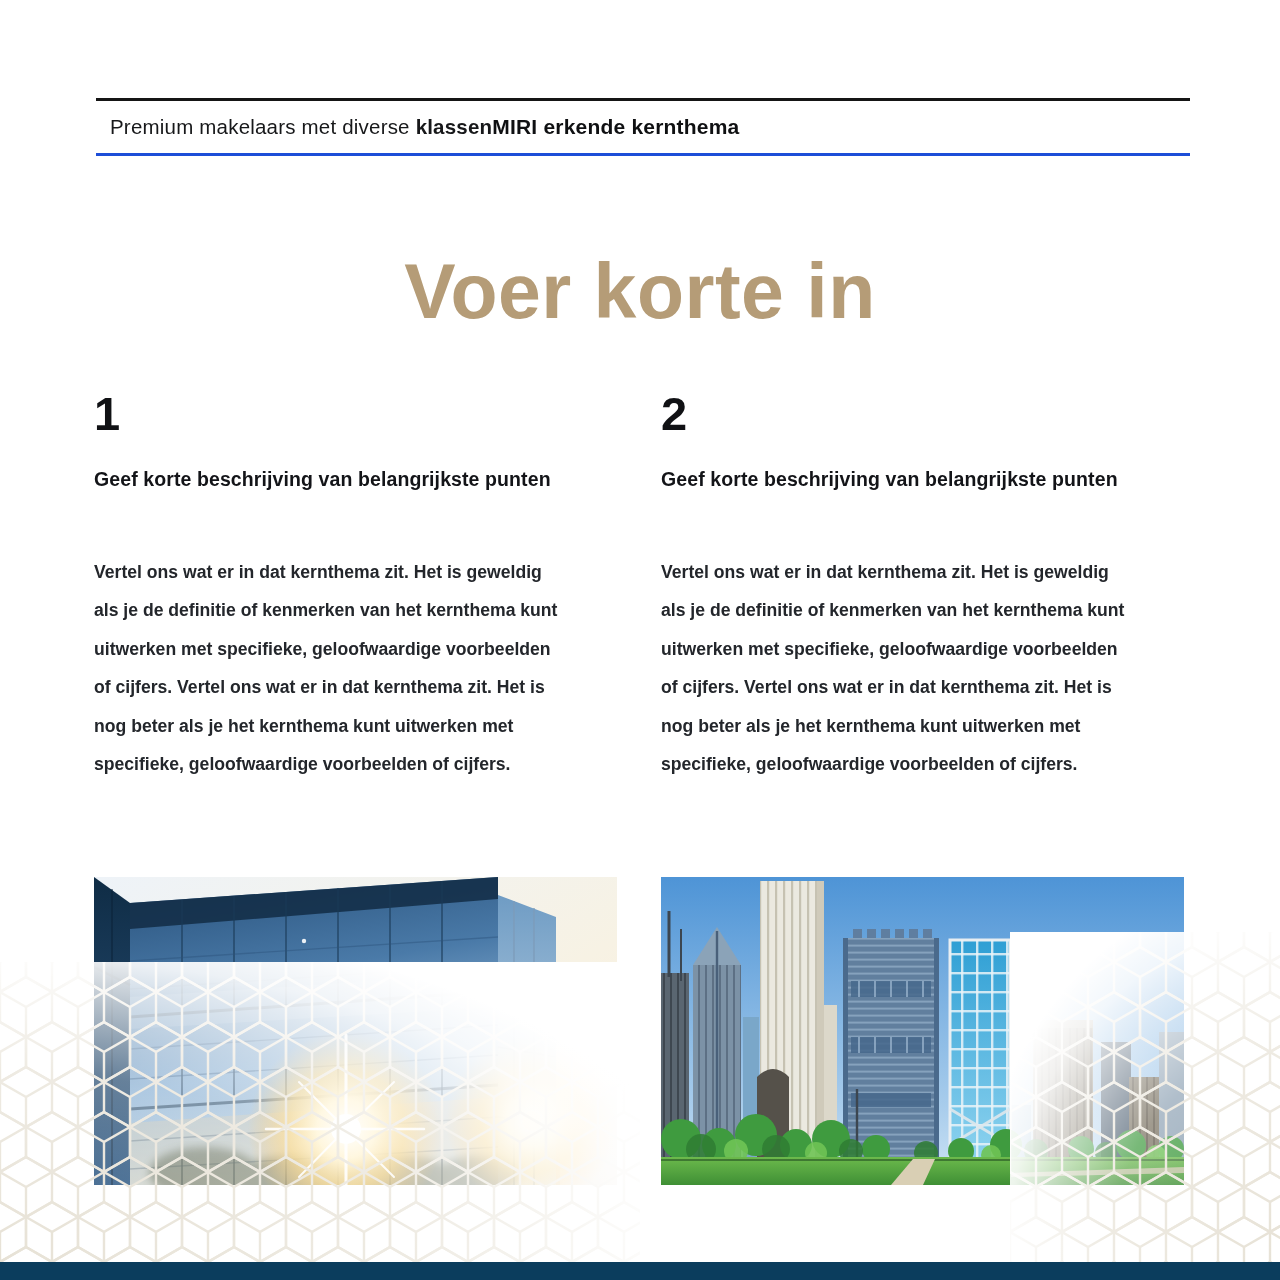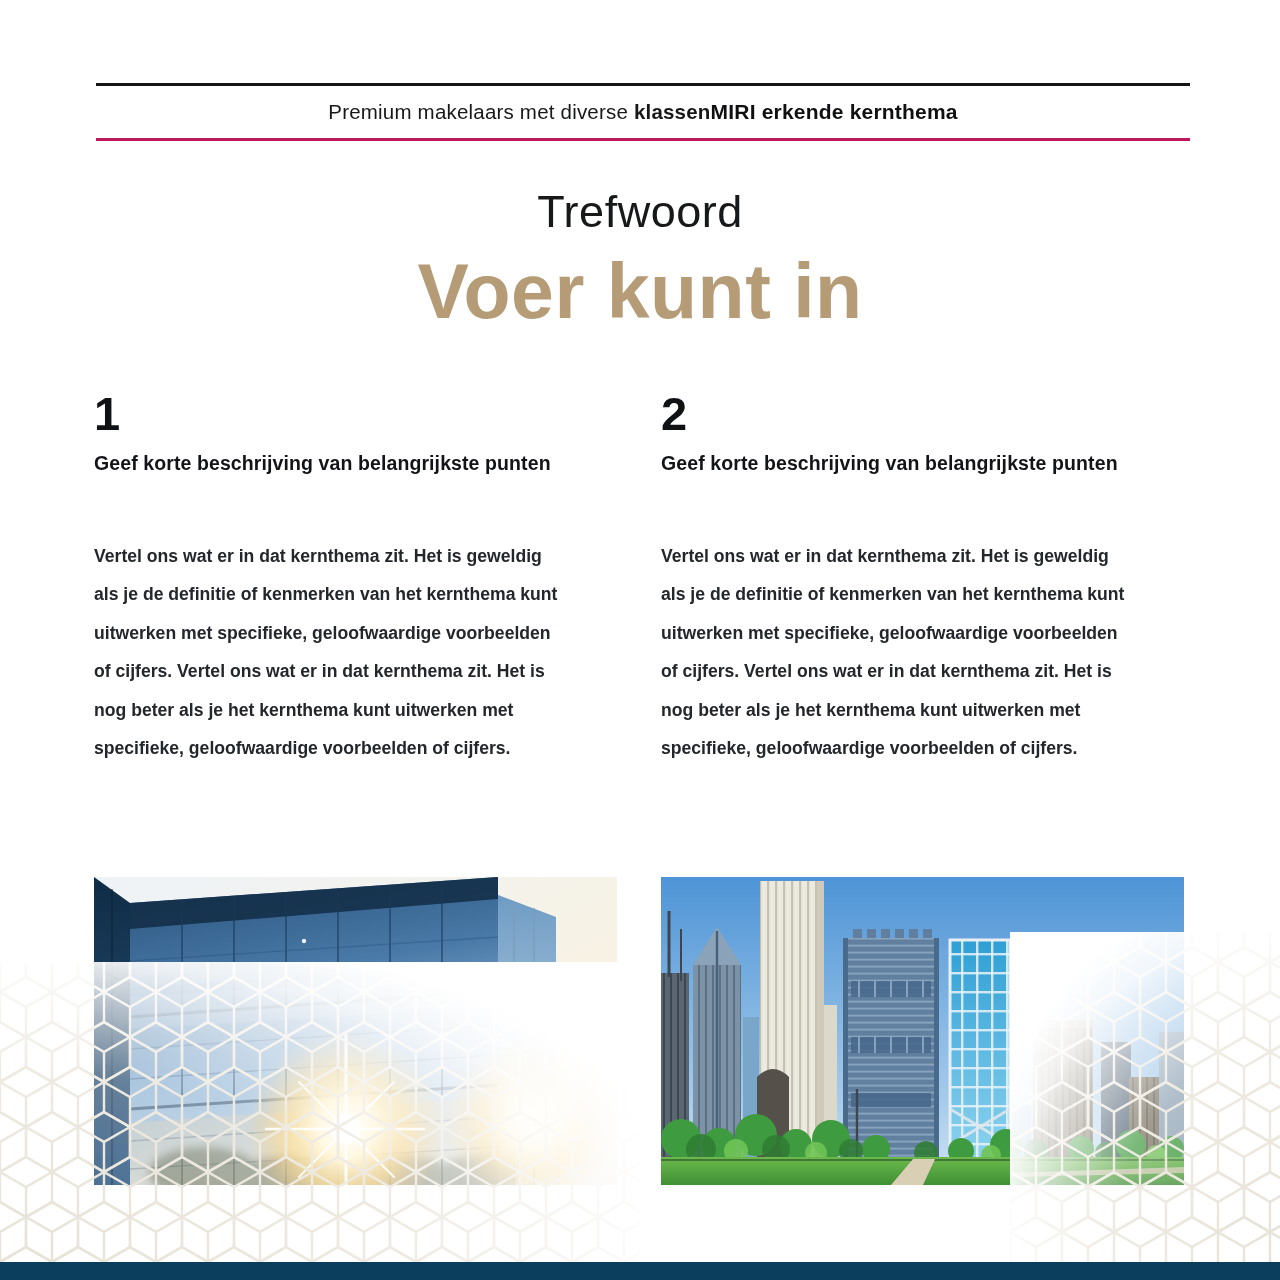--- a/index.html
+++ b/index.html
@@ -2,43 +2,43 @@
 <html><head>
 <meta charset="utf-8">
 <style>
   html,body{margin:0;padding:0;}
   .canvas{
     position:relative;width:1280px;height:1280px;background:#ffffff;
     overflow:hidden;font-family:"Liberation Sans",sans-serif;color:#141519;
   }
   
   .header{
-    position:absolute;left:96px;top:83px;width:1094px;height:58px;
-    border-top:3px solid #151515;border-bottom:3px solid #be185d;
-    display:flex;align-items:center;justify-content:center;
+    position:absolute;left:96px;top:98px;width:1094px;height:58px;
+    border-top:3px solid #151515;border-bottom:3px solid #1d4ed8;
+    display:flex;align-items:center;justify-content:flex-start;
     padding:0 14px;box-sizing:border-box;
   }
   .header-left{font-size:20.5px;font-weight:400;color:#17181a;letter-spacing:.2px;}
   .header-left b{font-weight:700;}
   .header-right{font-size:21px;font-weight:700;color:#0f1012;letter-spacing:.2px;}
   
   .eyebrow{
     position:absolute;top:186px;left:0;width:100%;text-align:center;
     font-size:45px;font-weight:400;color:#17181a;letter-spacing:.5px;
   }
   .main-title{
     position:absolute;top:247px;left:0;width:100%;text-align:center;
     font-size:77px;font-weight:700;color:#b59c77;letter-spacing:.5px;
   }
   
   .col{position:absolute;top:390px;width:523px;}
   .col-1{left:94px;}
   .col-2{left:661px;}
   .col-number{font-size:47px;font-weight:700;line-height:1;color:#101114;}
-  .col-subtitle{margin-top:15px;font-size:19.5px;font-weight:700;color:#131418;letter-spacing:.1px;}
+  .col-subtitle{margin-top:31px;font-size:19.5px;font-weight:700;color:#131418;letter-spacing:.1px;}
   .col-body{margin-top:62px;font-size:17.6px;font-weight:700;color:#23262b;}
   .body-line{line-height:38.4px;white-space:nowrap;}
   
   .photo{position:absolute;top:877px;width:523px;height:308px;overflow:hidden;}
   .photo-1{left:94px;}
   .photo-2{left:661px;}
   .photo svg{display:block;}
   
   .footer-bar{position:absolute;left:0;top:1262px;width:1280px;height:18px;background:#0b3d5d;}
   
@@ -50,22 +50,21 @@
 
 <div class="canvas">
 
   <div class="header">
     <div class="header-left">
       <span>Premium makelaars met diverse </span><b>klassen</b>
     </div>
     <div class="header-right">MIRI erkende kernthema</div>
   </div>
 
-  <div class="eyebrow">Trefwoord</div>
-  <div class="main-title">Voer kunt in</div>
+  <div class="main-title">Voer korte in</div>
 
   <div class="col col-1">
     <div class="col-number">1</div>
     <div class="col-subtitle">Geef korte beschrijving van belangrijkste punten</div>
     <div class="col-body">
       <div class="body-line">Vertel ons wat er in dat kernthema zit. Het is geweldig</div>
       <div class="body-line">als je de definitie of kenmerken van het kernthema kunt</div>
       <div class="body-line">uitwerken met specifieke, geloofwaardige voorbeelden</div>
       <div class="body-line">of cijfers. Vertel ons wat er in dat kernthema zit. Het is</div>
       <div class="body-line">nog beter als je het kernthema kunt uitwerken met</div>

